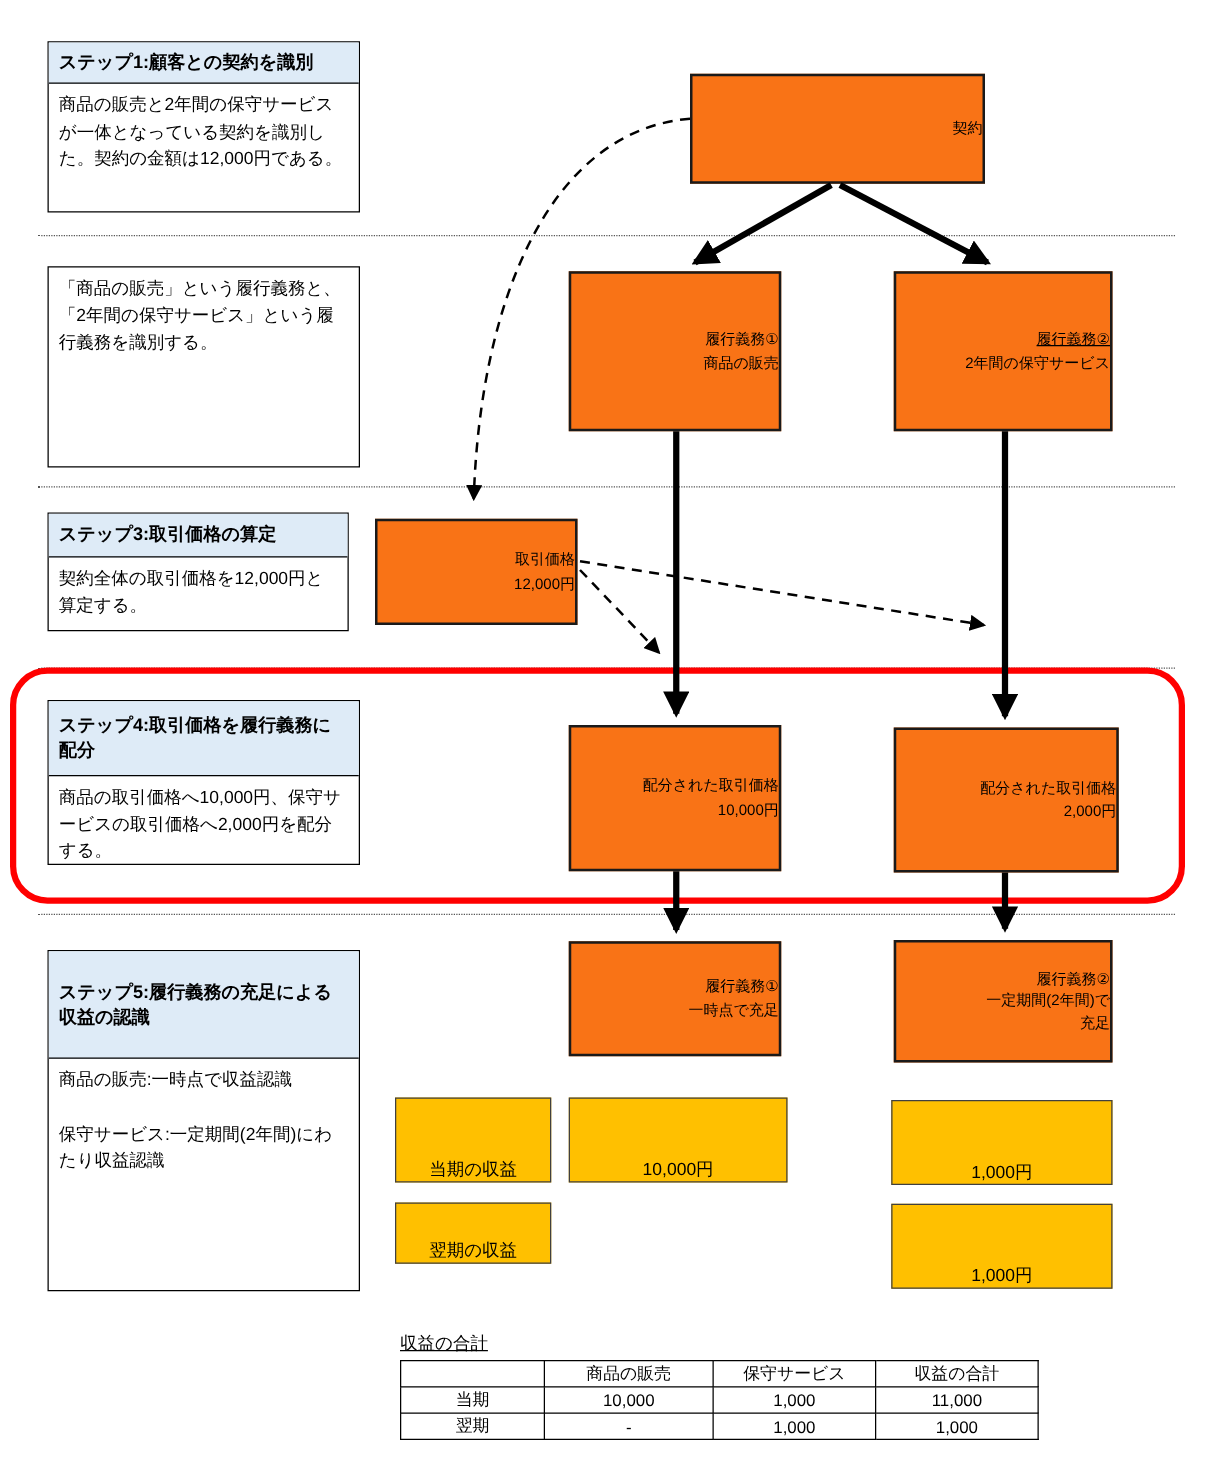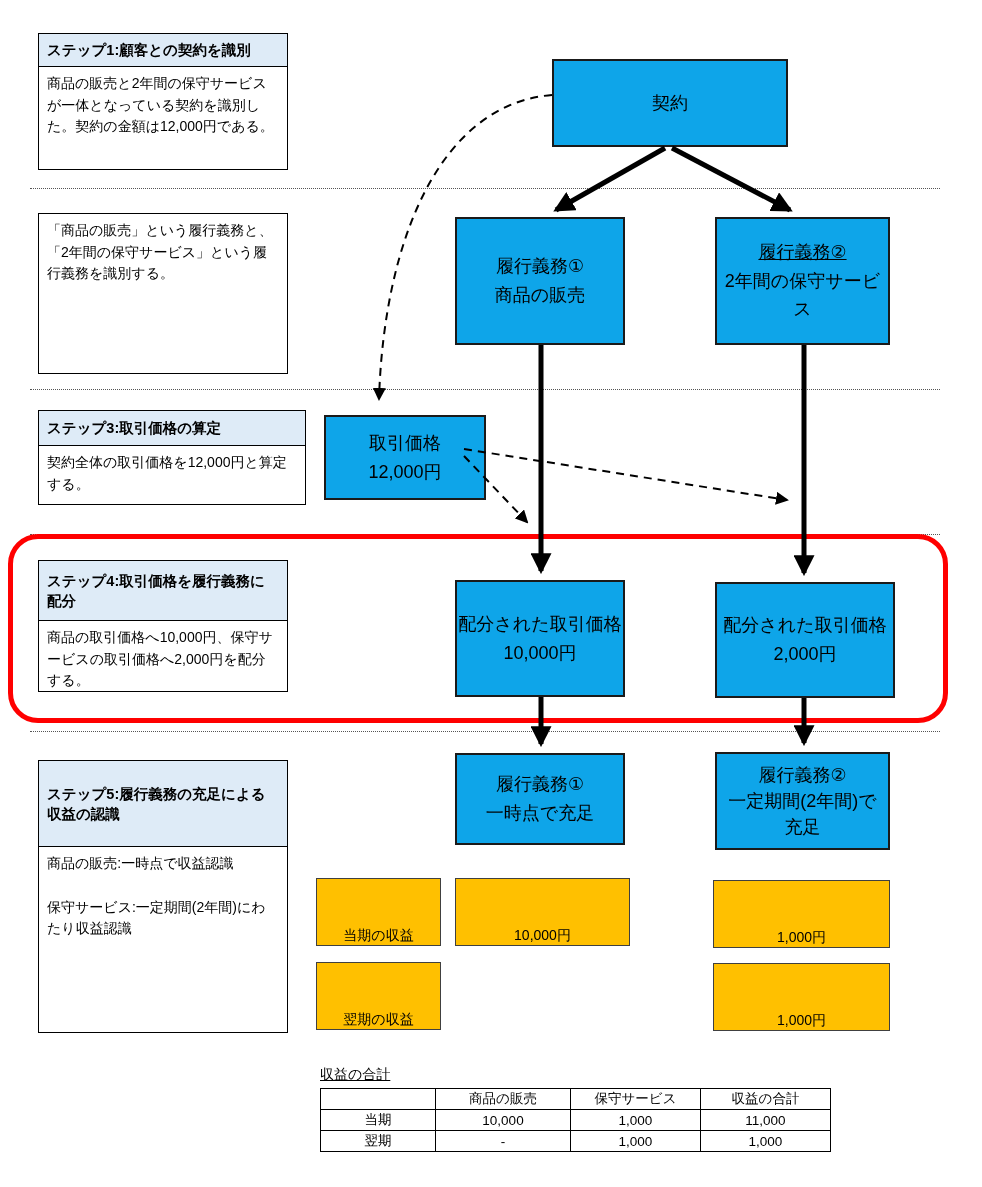--- a/index.html
+++ b/index.html
@@ -6,22 +6,22 @@
   #canvas{position:relative;width:982px;height:1187px;background:#ffffff;overflow:hidden;
           font-family:"Liberation Sans","DejaVu Sans",sans-serif;color:#000;}
   .abs{position:absolute;box-sizing:border-box;}
   
   .step{border:1.6px solid #000;background:#fff;z-index:10;}
   .step-header{box-sizing:border-box;background:#DEEBF7;border-bottom:1.6px solid #000;
                font-weight:bold;font-size:14.5px;line-height:1.35;padding:6px 8px 4px 8px;
                display:flex;align-items:center;}
   .step-body{box-sizing:border-box;font-size:14px;line-height:1.55;padding:6px 8px;}
   
-  .ybox{background:#0ea5e9;border:2px solid #1a1a1a;display:flex;flex-direction:column;
-        align-items:center;justify-content:center;text-align:center;font-size:18px;
+  .ybox{background:#f97316;border:2px solid #1a1a1a;display:flex;flex-direction:column;
+        align-items:flex-end;justify-content:center;text-align:center;font-size:12px;
         line-height:1.6;z-index:10;}
   .obox{background:#FFC000;border:1.8px solid #404040;display:flex;flex-direction:column;
         align-items:center;justify-content:flex-end;text-align:center;font-size:14px;z-index:10;}
   .u{text-decoration:underline;}
   
   .divider{border-top:1.5px dotted #555;height:0;z-index:1;}
   
   #red-highlight{border:5px solid #FF0000;border-radius:30px;background:transparent;z-index:20;}
   
   #arrow-layer{position:absolute;left:0;top:0;z-index:30;pointer-events:none;}
@@ -46,21 +46,21 @@
 
   <div class="abs step" style="left:38px;top:33px;width:250px;height:137px;">
     <div class="step-header" style="height:33px;">ステップ1:顧客との契約を識別</div>
     <div class="step-body">商品の販売と2年間の保守サービスが一体となっている契約を識別した。契約の金額は12,000円である。</div>
   </div>
 
   <div class="abs step" style="left:38px;top:213px;width:250px;height:161px;">
     <div class="step-body">「商品の販売」という履行義務と、「2年間の保守サービス」という履行義務を識別する。</div>
   </div>
 
-  <div class="abs step" style="left:38px;top:410px;width:268px;height:95px;">
+  <div class="abs step" style="left:38px;top:410px;width:241px;height:95px;">
     <div class="step-header" style="height:35px;">ステップ3:取引価格の算定</div>
     <div class="step-body">契約全体の取引価格を12,000円と算定する。</div>
   </div>
 
   <div class="abs step" style="left:38px;top:560px;width:250px;height:132px;">
     <div class="step-header" style="height:60px;">ステップ4:取引価格を履行義務に配分</div>
     <div class="step-body">商品の取引価格へ10,000円、保守サービスの取引価格へ2,000円を配分する。</div>
   </div>
 
   <div class="abs step" style="left:38px;top:760px;width:250px;height:273px;">
@@ -79,21 +79,21 @@
   <div class="abs ybox" style="left:455px;top:217px;width:170px;height:128px;">
     <span>履行義務①</span>
     <span>商品の販売</span>
   </div>
 
   <div class="abs ybox" style="left:715px;top:217px;width:175px;height:128px;">
     <span class="u">履行義務②</span>
     <span>2年間の保守サービス</span>
   </div>
 
-  <div class="abs ybox" style="left:300px;top:415px;width:162px;height:85px;margin-left:24px;">
+  <div class="abs ybox" style="left:300px;top:415px;width:162px;height:85px;">
     <span>取引価格</span>
     <span>12,000円</span>
   </div>
 
   <div class="abs ybox" style="left:455px;top:580px;width:170px;height:117px;">
     <span>配分された取引価格</span>
     <span>10,000円</span>
   </div>
 
   <div class="abs ybox" style="left:715px;top:582px;width:180px;height:116px;">
@@ -114,21 +114,21 @@
 
   <div class="abs obox" style="left:316px;top:878px;width:125px;height:68px;">
     <span>当期の収益</span>
   </div>
   <div class="abs obox" style="left:455px;top:878px;width:175px;height:68px;">
     <span>10,000円</span>
   </div>
   <div class="abs obox" style="left:713px;top:880px;width:177px;height:68px;">
     <span>1,000円</span>
   </div>
-  <div class="abs obox" style="left:316px;top:962px;width:125px;height:68px;">
+  <div class="abs obox" style="left:316px;top:962px;width:125px;height:49px;">
     <span>翌期の収益</span>
   </div>
   <div class="abs obox" style="left:713px;top:963px;width:177px;height:68px;">
     <span>1,000円</span>
   </div>
 
   <div class="abs" id="revenue-table-wrap" style="left:320px;top:1066px;width:520px;">
     <div id="revenue-table-title">収益の合計</div>
     <table class="rev">
       <colgroup>

